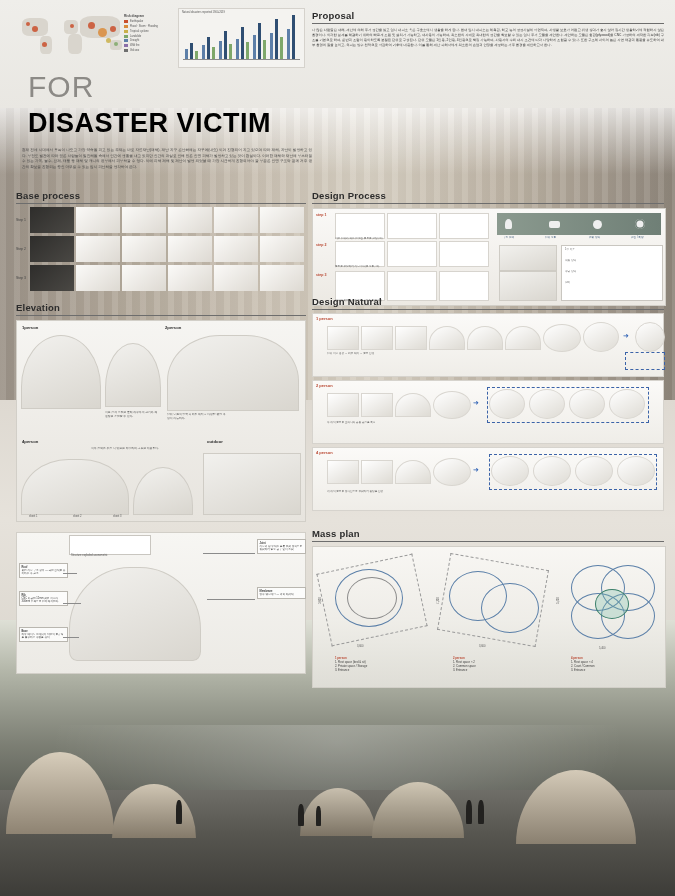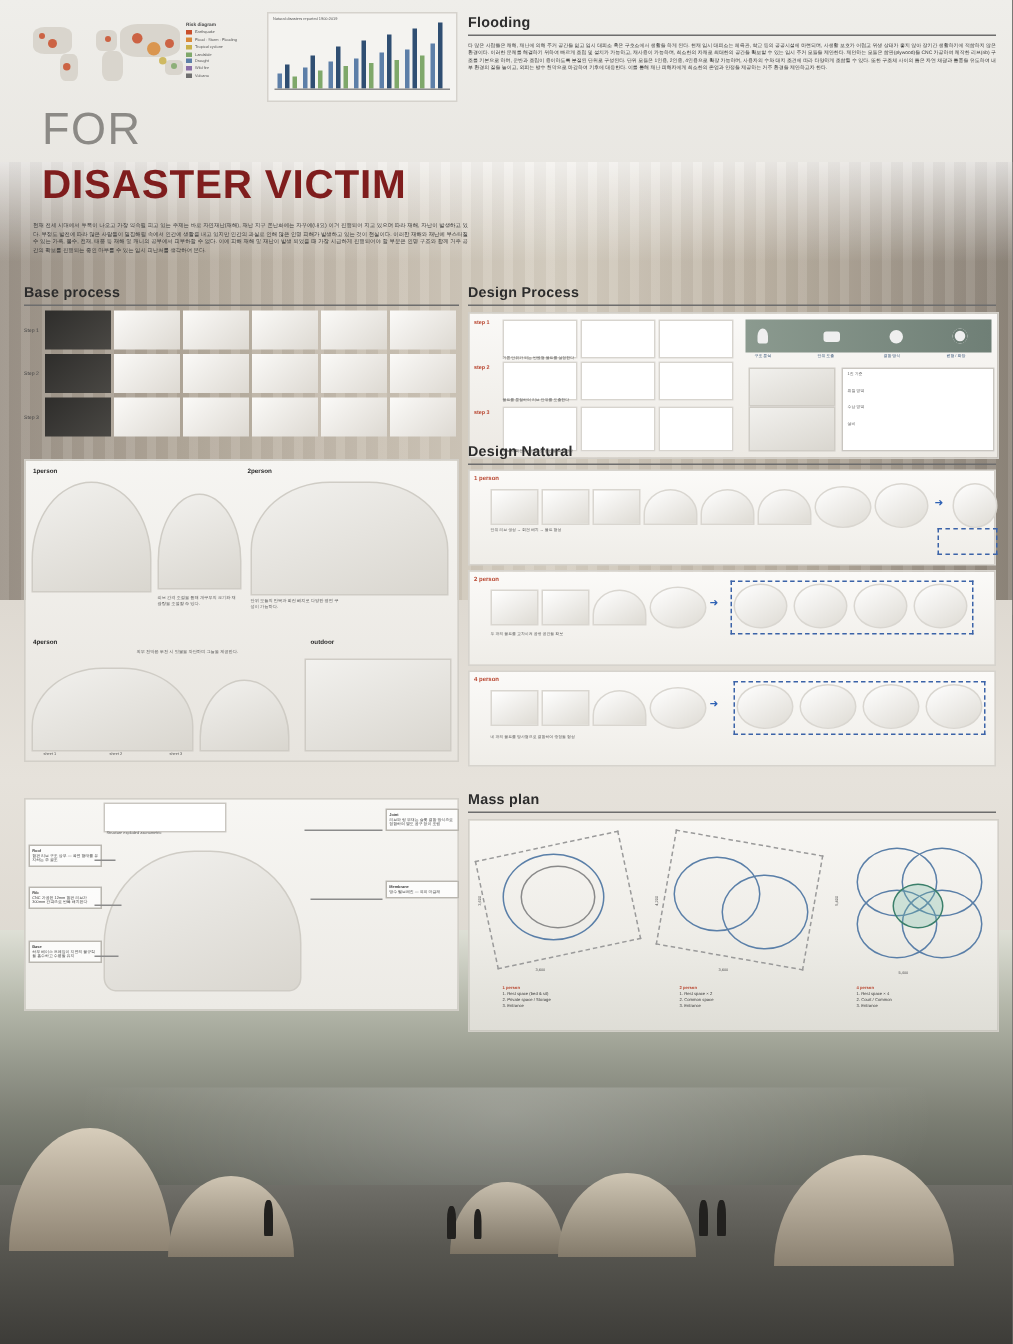--- a/index.html
+++ b/index.html
@@ -58,21 +58,21 @@
   .card{background:#fff;border:1px solid #c9c6c0;}
   .imgbox{background:linear-gradient(160deg,#f2f1ee,#d9d6cf);border:1px solid #cfccc5;}
   .dash{border:1px dashed #3b63a8;}
 
   
   #title-for{
     position:absolute;left:28px;top:70px;font-size:30px;color:#8c8a86;
     letter-spacing:1px;font-weight:normal;
   }
   #title-main{
-    position:absolute;left:28px;top:108px;font-size:27px;color:#7f1d1d;
+    position:absolute;left:28px;top:108px;font-size:27px;color:#000000;
     font-weight:bold;letter-spacing:.5px;
   }
   #intro-text{
     position:absolute;left:22px;top:148px;width:290px;font-size:3.6px;
     line-height:1.55;color:#3a3a3a;text-align:justify;
   }
   
   #map{position:absolute;left:18px;top:8px;width:120px;height:56px;}
   .dot{position:absolute;background:#c94f2c;border-radius:50%;opacity:.85;}
   .cont{position:absolute;background:#d9d5cd;border-radius:30%;}
@@ -240,21 +240,21 @@
     <div class="bar alt" style="left:113px;height:44px;"></div>
     <div class="hairline" style="left:4px;bottom:7px;width:117px;"></div>
   </div>
 
   <div id="title-for">FOR</div>
   <div id="title-main">DISASTER VICTIM</div>
   <div id="intro-text">현재 전세 시대에서 투폭이 나오고 가장 약속될 피고 있는 주제는 바로 자연재난(재해), 재난 지구 온난화에는 자꾸에(내요) 이겨 진행되어 지고 있으며 따라 재해, 자난이 발생하고 있다. 부정도 발전에 따라 많은 사람들이 밀집해될 속에서 인간에 생활을 내고 있지만 인간의 과실로 인해 많은 인명 피해가 발생하고 있는 것이 현실이다. 이러한 재해와 재난에 부스터질 수 있는 가옥, 물수, 천재, 태풍 등 재해 및 캐니의 공부에서 피부하할 수 없다. 이에 피해 재해 및 재난이 발생 되었을 때 가장 시급하게 진행되어야 할 부분은 인명 구조와 함께 거주 공간의 확보를 진행되는 중인 마무를 수 있는 임시 피난처를 생각하여 본다.</div>
 
   <div id="proposal" class="panel">
 
-    <div class="sec-title">Flooding</div>
+    <div class="sec-title">Proposal</div>
     <div id="proposal-body">다 많은 사람들은 재해, 재난에 의해 주거 공간을 잃고 임시 대피소 혹은 구호소에서 생활을 하게 된다. 현재 임시 대피소는 체육관, 학교 등의 공공시설에 마련되며, 사생활 보호가 어렵고 위생 상태가 좋지 않아 장기간 생활하기에 적합하지 않은 환경이다. 이러한 문제를 해결하기 위하여 빠르게 조립 및 설치가 가능하고, 재사용이 가능하며, 최소한의 자재로 최대한의 공간을 확보할 수 있는 임시 주거 모듈을 제안한다. 제안하는 모듈은 합판(plywood)을 CNC 가공하여 제작한 리브(rib) 구조를 기본으로 하며, 운반과 조립이 용이하도록 분절된 단위로 구성된다. 단위 모듈은 1인용, 2인용, 4인용으로 확장 가능하며, 사용자의 수와 대지 조건에 따라 다양하게 조합될 수 있다. 또한 구조체 사이의 틈은 자연 채광과 통풍을 유도하여 내부 환경의 질을 높이고, 외피는 방수 천막으로 마감하여 기후에 대응한다. 이를 통해 재난 피해자에게 최소한의 존엄과 안정을 제공하는 거주 환경을 제안하고자 한다.</div>
   </div>
 
   <div id="mass" class="panel">
     <div class="sec-title">Base process</div>
 
     <div class="mass-row">
       <div class="mass-tag">Step 1</div>
       <div class="mass-cells">
         <div class="mass-cell dark"></div>
@@ -283,20 +283,21 @@
         <div class="mass-cell lite"></div>
         <div class="mass-cell lite"></div>
         <div class="mass-cell lite"></div>
         <div class="mass-cell lite"></div>
         <div class="mass-cell lite"></div>
       </div>
     </div>
   </div>
 
   <div id="elev" class="panel">
+    <div class="sec-title">Elevation</div>
     <div id="elev-frame">
       <div class="elev-lab" style="left:5px;top:4px;">1person</div>
       <div class="elev-lab" style="left:148px;top:4px;">2person</div>
       <div class="elev-lab" style="left:5px;top:118px;">4person</div>
       <div class="elev-lab" style="left:190px;top:118px;">outdoor</div>
 
       <div class="imgbox" style="position:absolute;left:4px;top:14px;width:78px;height:72px;border-radius:50% 50% 0 0/70% 70% 0 0;"></div>
       <div class="imgbox" style="position:absolute;left:88px;top:22px;width:54px;height:62px;border-radius:50% 50% 0 0/70% 70% 0 0;"></div>
       <div class="imgbox" style="position:absolute;left:150px;top:14px;width:130px;height:74px;border-radius:40% 40% 0 0/60% 60% 0 0;"></div>
 

